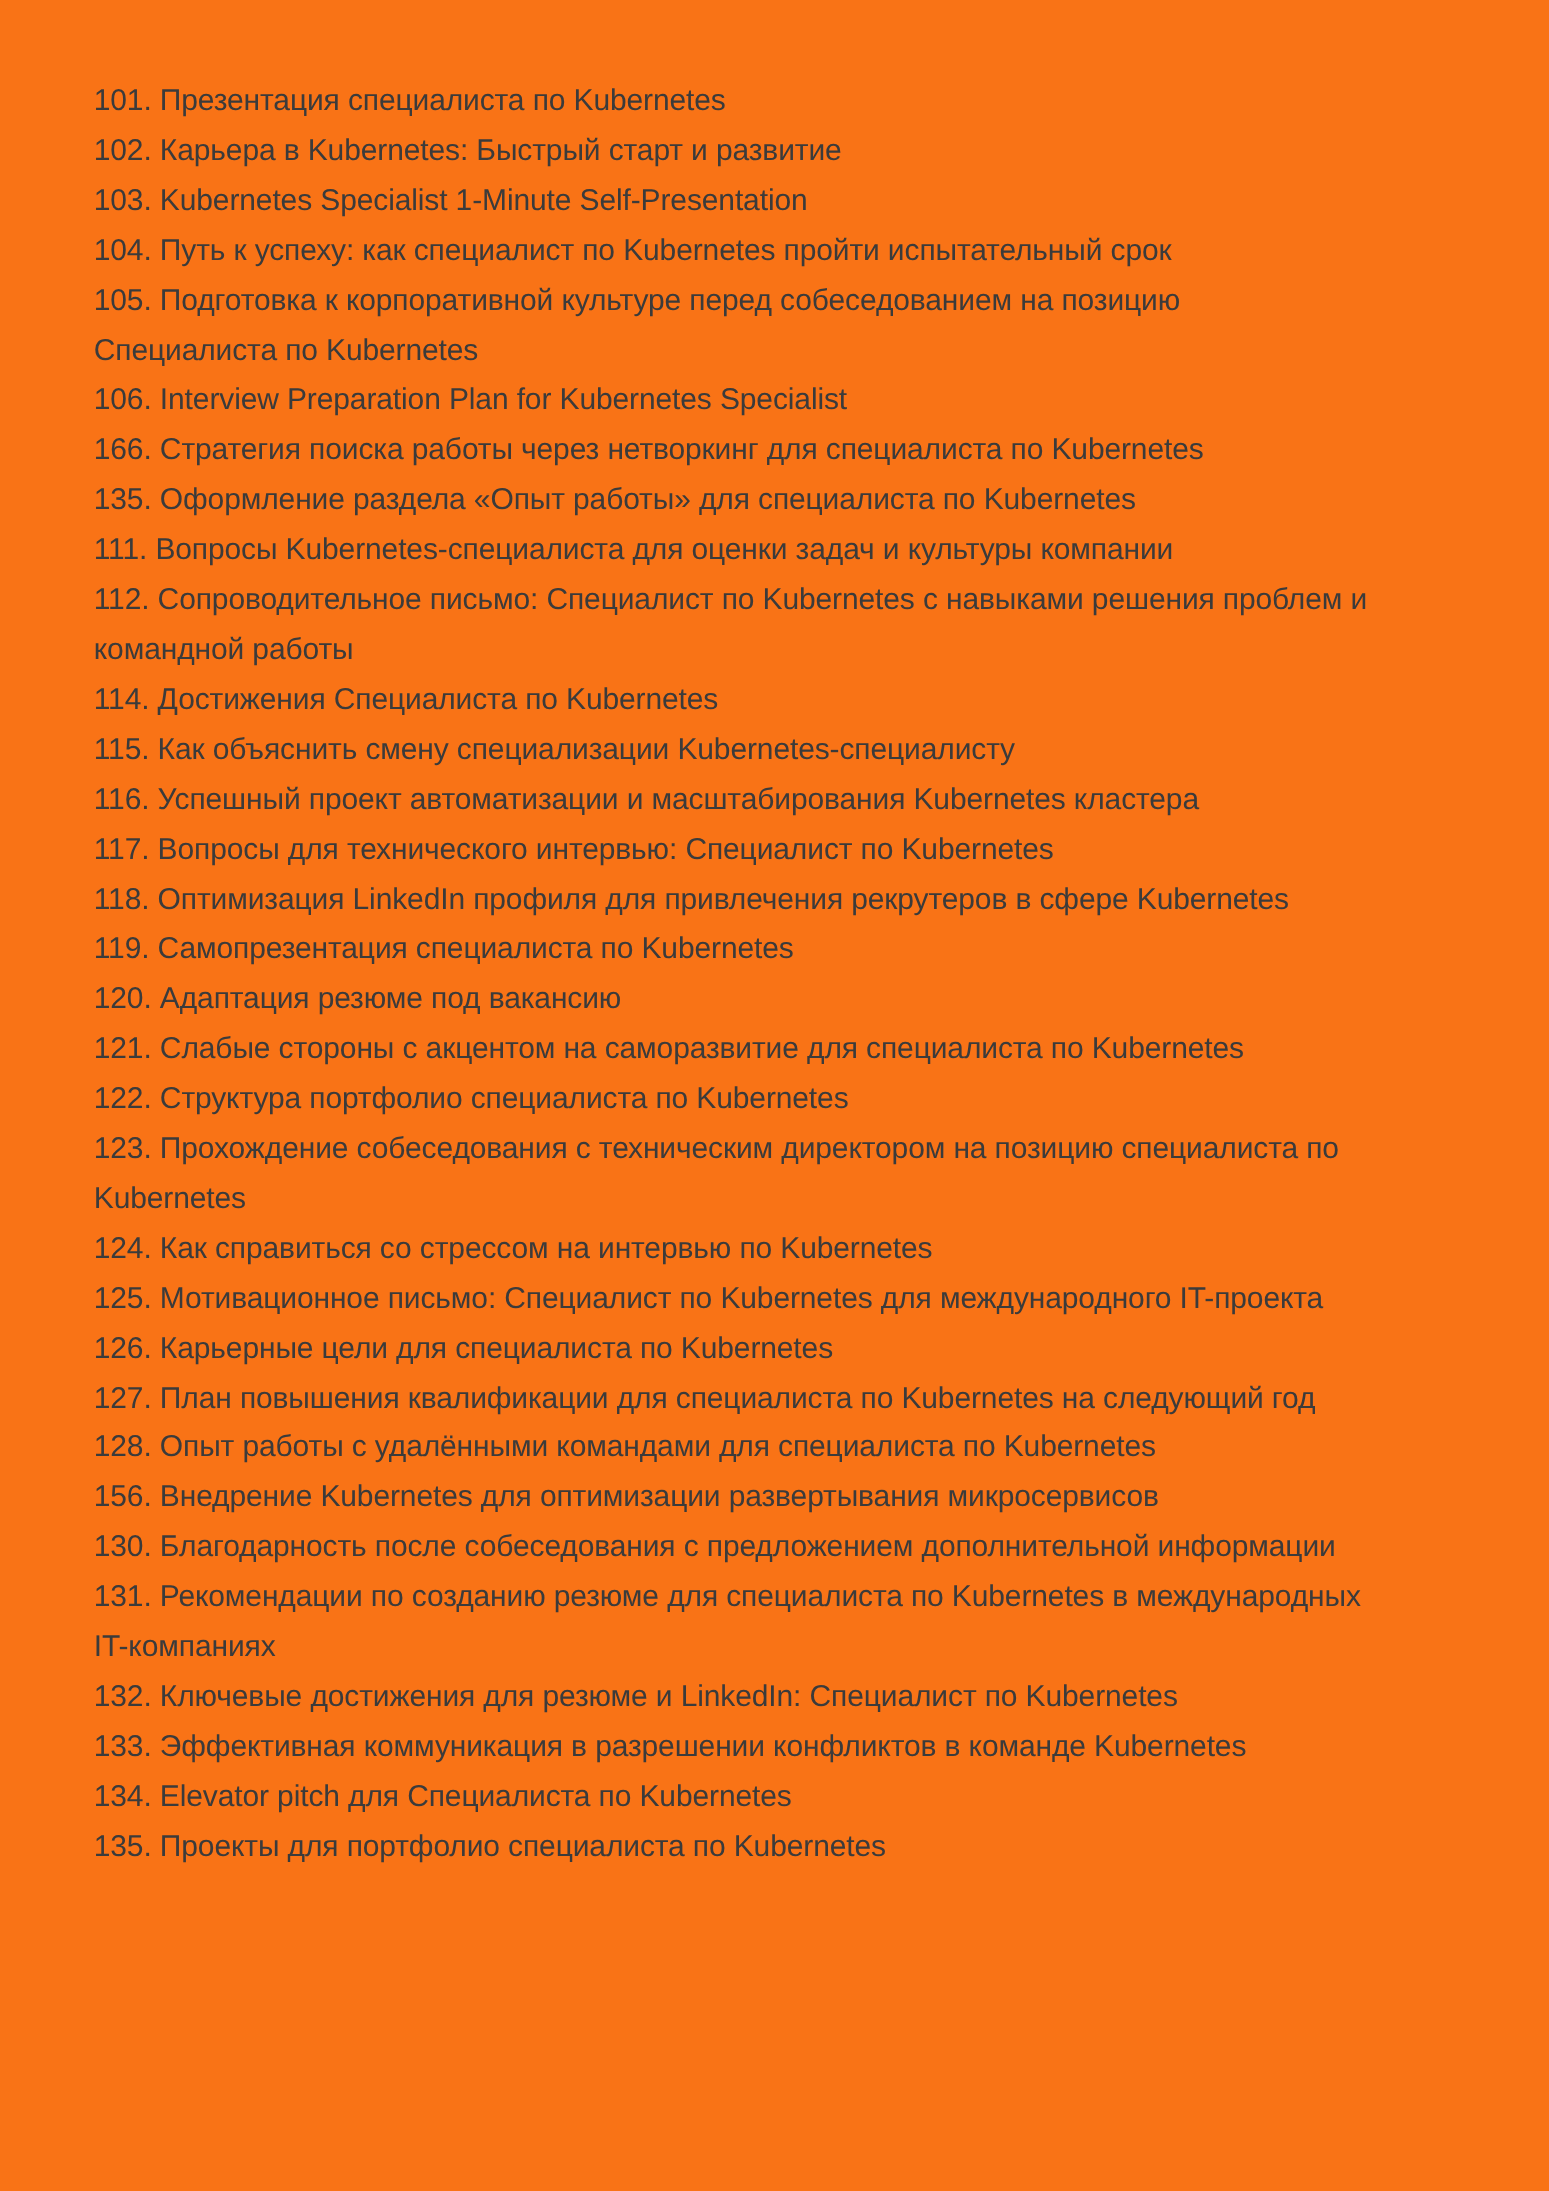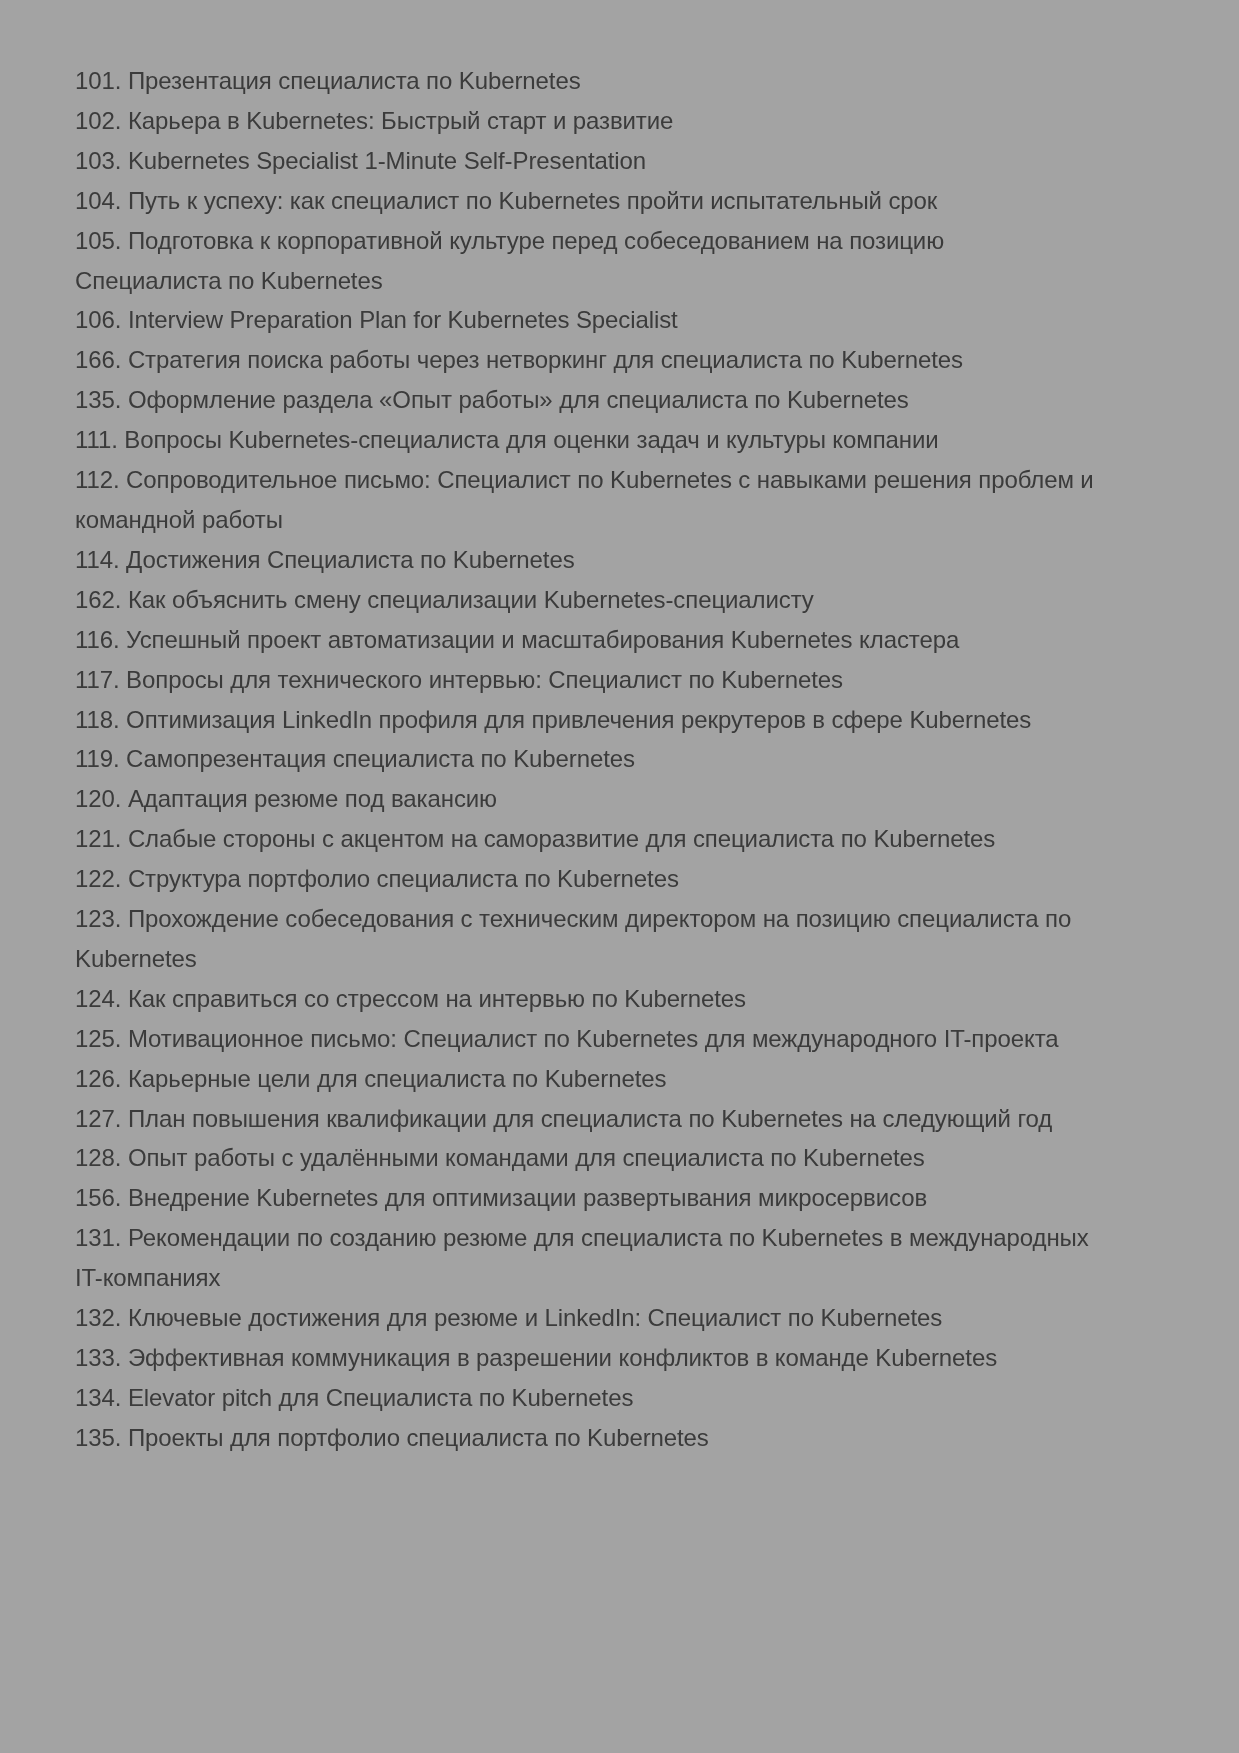--- a/index.html
+++ b/index.html
@@ -5,21 +5,21 @@
   html, body {
     margin: 0;
     padding: 0;
     background: #ffffff;
   }
   .page {
     position: relative;
     width: 1239px;
     height: 1753px;
     box-sizing: border-box;
-    background: #a3a3a3;
+    background: #f97316;
     padding: 61px 70px 0 75px;
     font-family: "Liberation Sans", "DejaVu Sans", sans-serif;
     color: #3b3b3b;
     overflow: hidden;
   }
   .numbered-list {
     width: 1100px;
   }
   .list-item {
     margin: 0;
@@ -42,36 +42,37 @@
       <p class="list-item">104. Путь к успеху: как специалист по Kubernetes пройти испытательный срок</p>
       <p class="list-item">105. Подготовка к корпоративной культуре перед собеседованием на позицию
 Специалиста по Kubernetes</p>
       <p class="list-item">106. Interview Preparation Plan for Kubernetes Specialist</p>
       <p class="list-item">166. Стратегия поиска работы через нетворкинг для специалиста по Kubernetes</p>
       <p class="list-item">135. Оформление раздела «Опыт работы» для специалиста по Kubernetes</p>
       <p class="list-item">111. Вопросы Kubernetes-специалиста для оценки задач и культуры компании</p>
       <p class="list-item">112. Сопроводительное письмо: Специалист по Kubernetes с навыками решения проблем и
 командной работы</p>
       <p class="list-item">114. Достижения Специалиста по Kubernetes</p>
-      <p class="list-item">162. Как объяснить смену специализации Kubernetes-специалисту</p>
+      <p class="list-item">115. Как объяснить смену специализации Kubernetes-специалисту</p>
       <p class="list-item">116. Успешный проект автоматизации и масштабирования Kubernetes кластера</p>
       <p class="list-item">117. Вопросы для технического интервью: Специалист по Kubernetes</p>
       <p class="list-item">118. Оптимизация LinkedIn профиля для привлечения рекрутеров в сфере Kubernetes</p>
       <p class="list-item">119. Самопрезентация специалиста по Kubernetes</p>
       <p class="list-item">120. Адаптация резюме под вакансию</p>
       <p class="list-item">121. Слабые стороны с акцентом на саморазвитие для специалиста по Kubernetes</p>
       <p class="list-item">122. Структура портфолио специалиста по Kubernetes</p>
       <p class="list-item">123. Прохождение собеседования с техническим директором на позицию специалиста по
 Kubernetes</p>
       <p class="list-item">124. Как справиться со стрессом на интервью по Kubernetes</p>
       <p class="list-item">125. Мотивационное письмо: Специалист по Kubernetes для международного IT-проекта</p>
       <p class="list-item">126. Карьерные цели для специалиста по Kubernetes</p>
       <p class="list-item">127. План повышения квалификации для специалиста по Kubernetes на следующий год</p>
       <p class="list-item">128. Опыт работы с удалёнными командами для специалиста по Kubernetes</p>
       <p class="list-item">156. Внедрение Kubernetes для оптимизации развертывания микросервисов</p>
+      <p class="list-item">130. Благодарность после собеседования с предложением дополнительной информации</p>
       <p class="list-item">131. Рекомендации по созданию резюме для специалиста по Kubernetes в международных
 IT-компаниях</p>
       <p class="list-item">132. Ключевые достижения для резюме и LinkedIn: Специалист по Kubernetes</p>
       <p class="list-item">133. Эффективная коммуникация в разрешении конфликтов в команде Kubernetes</p>
       <p class="list-item">134. Elevator pitch для Специалиста по Kubernetes</p>
       <p class="list-item">135. Проекты для портфолио специалиста по Kubernetes</p>
     </div>
 </div>
 
 </body></html>

